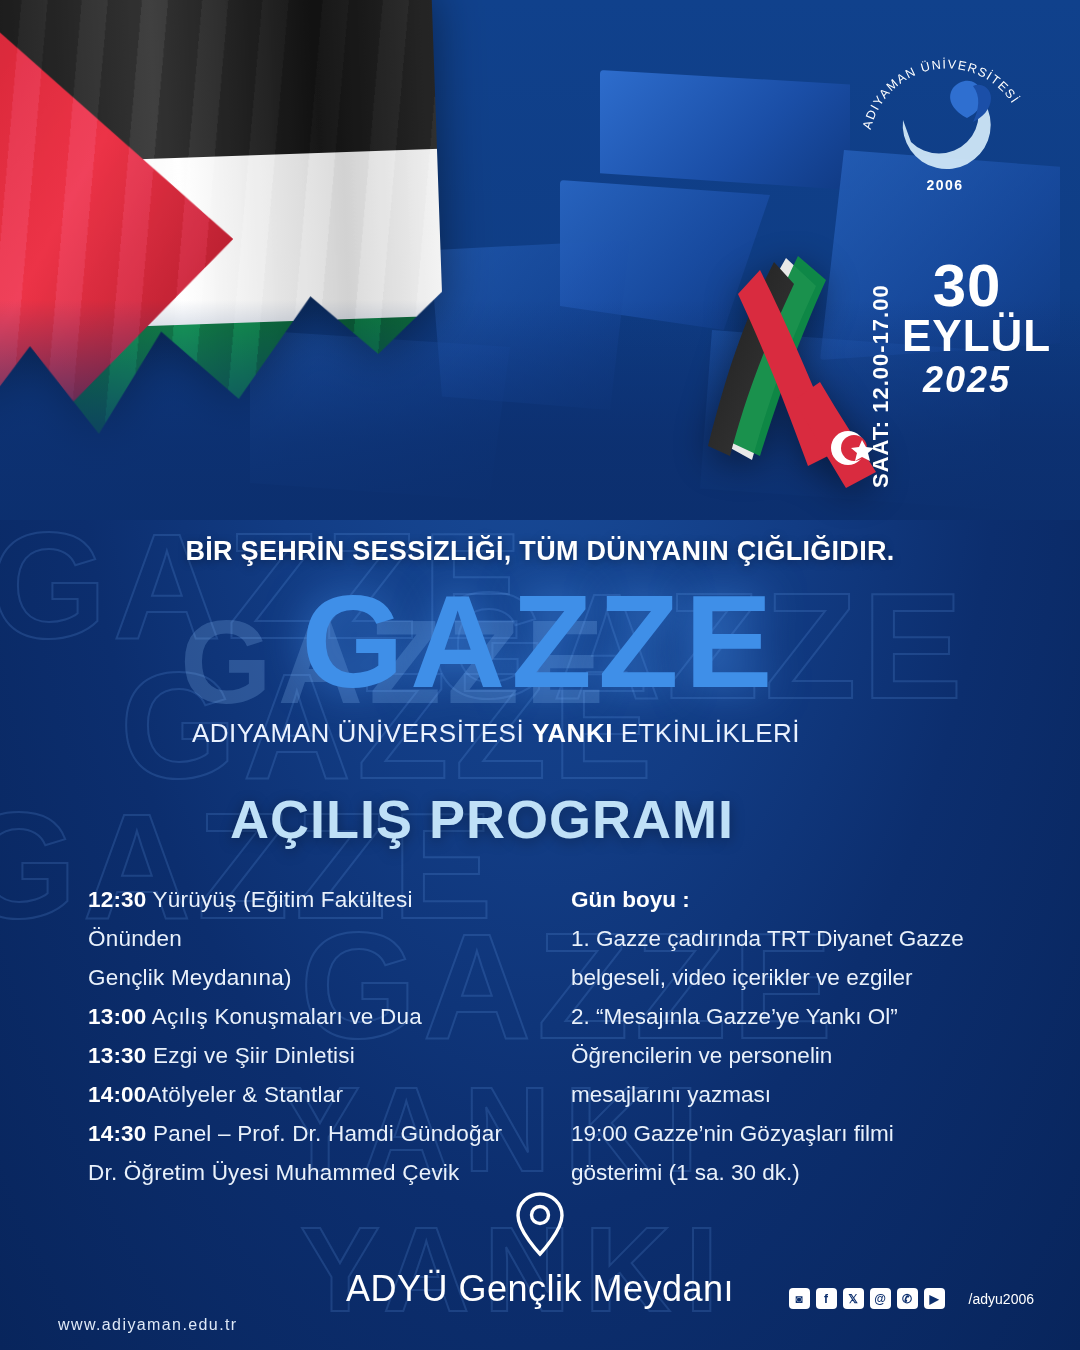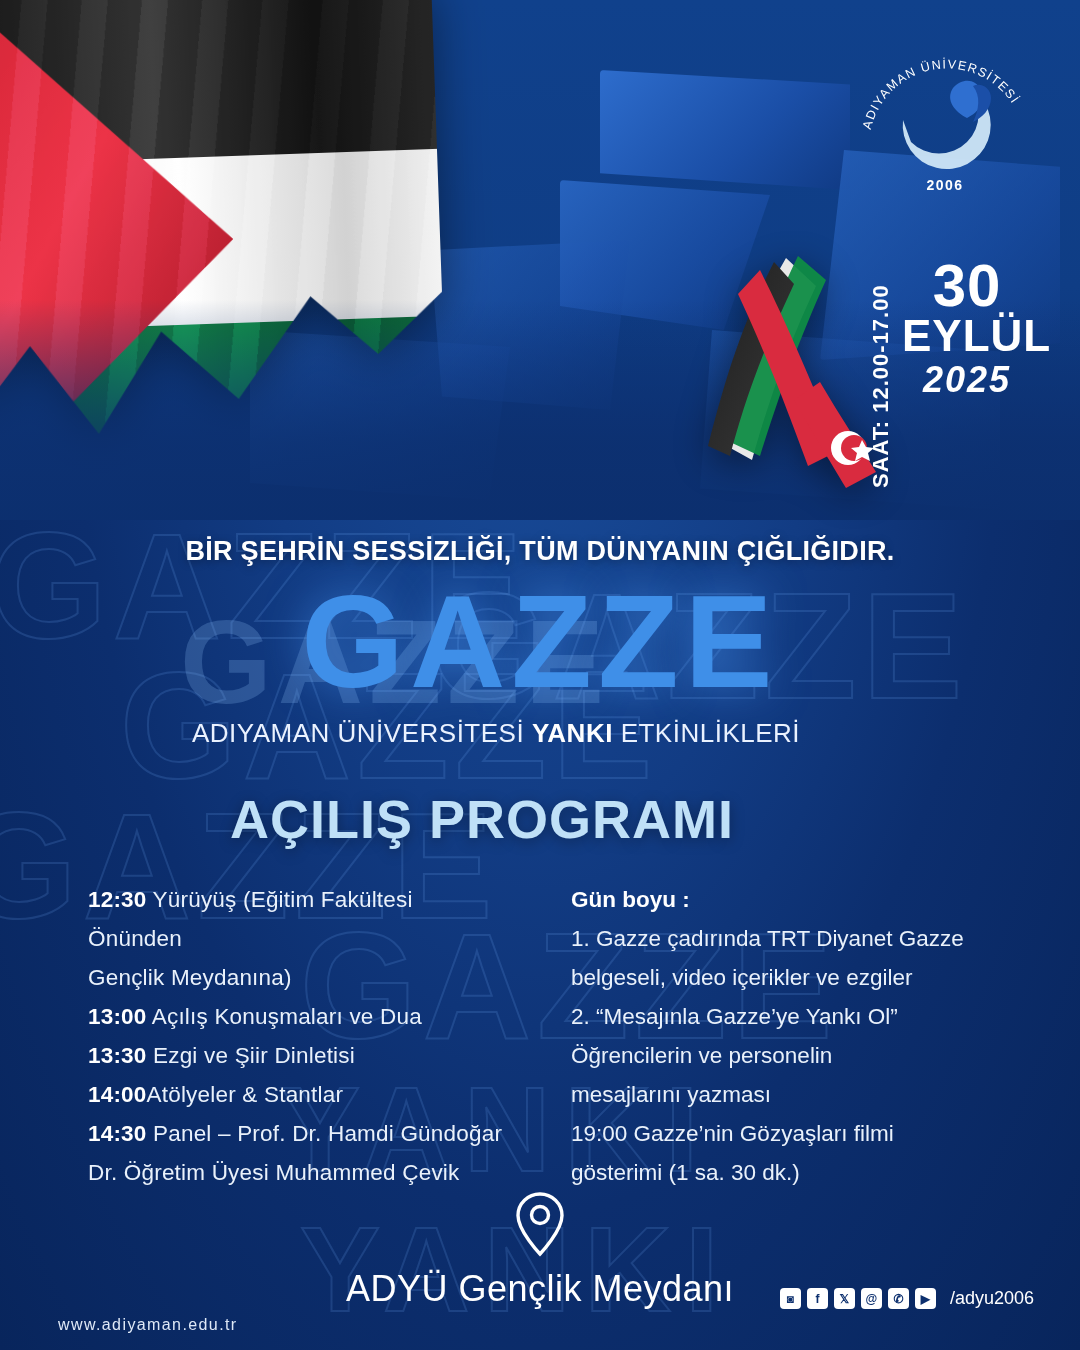--- a/index.html
+++ b/index.html
@@ -189,21 +189,21 @@
     position: absolute; right: 46px; top: 1288px;
     display: flex; align-items: center; gap: 6px;
     color: #fff; font-size: 17px;
   }
   .sicon {
     width: 21px; height: 21px; border-radius: 4px;
     background: #fff; color: #0c2f6e;
     display: flex; align-items: center; justify-content: center;
     font-size: 12px; font-weight: 700;
   }
-  .shandle { margin-left: 8px; font-size: 18px; }
+  .shandle { margin-left: 18px; font-size: 14px; }
 </style>
 </head>
 <body>
 
 <div id="poster">
 
   <div class="photo">
     <div class="bflag f1"></div>
     <div class="bflag f2"></div>
     <div class="bflag f3"></div>

